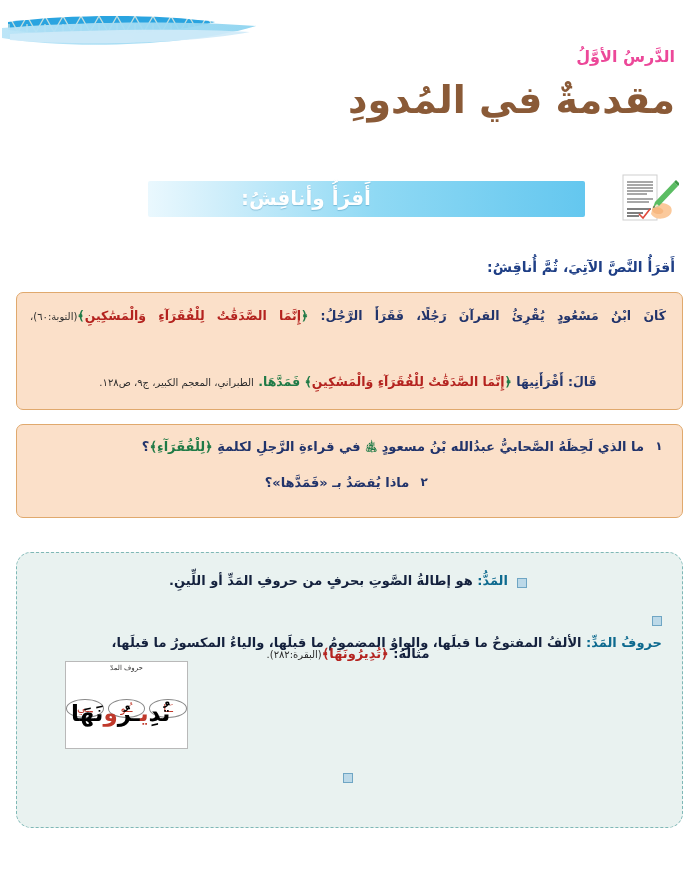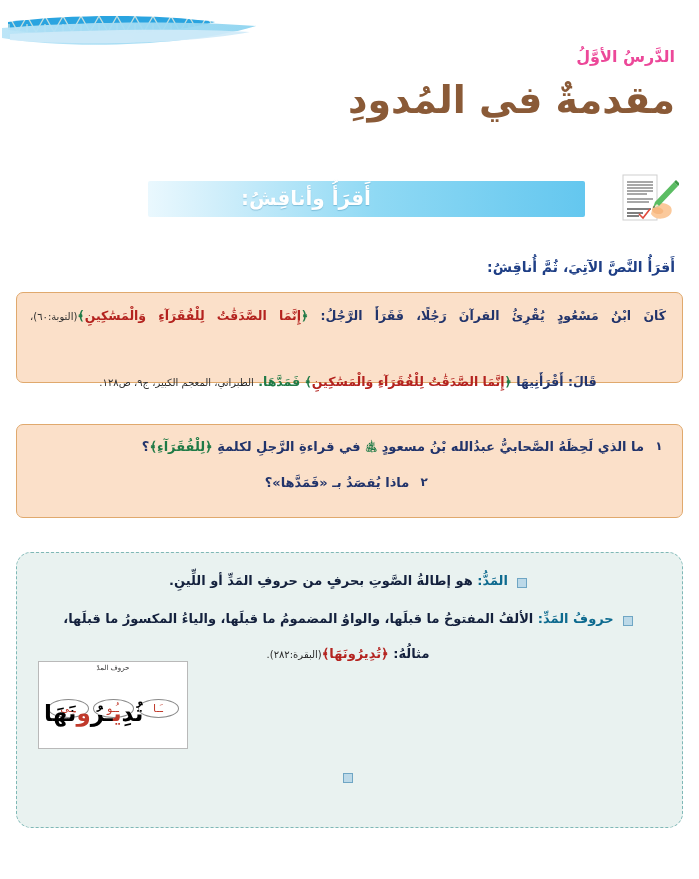--- a/index.html
+++ b/index.html
@@ -97,21 +97,21 @@
 
   
   .peach-box {
     position: absolute;
     background: #fbe0c9;
     border: 1px solid #e0a96d;
     border-radius: 7px;
     box-sizing: border-box;
     direction: rtl;
   }
-  #passage-box { top: 292px; right: 16px; width: 667px; height: 91px; }
+  #passage-box { top: 292px; right: 16px; width: 667px; height: 118px; }
   #questions-box { top: 424px; right: 16px; width: 667px; height: 94px; }
 
   .passage-line {
     position: absolute;
     right: 16px;
     width: 636px;
     text-align: justify;
     text-align-last: justify;
     direction: rtl;
     font-size: 12.5px;
@@ -183,40 +183,40 @@
     display: inline-block;
     width: 8px;
     height: 8px;
     margin-top: 5px;
     background: #bcd9e8;
     border: 1px solid #6fa6c4;
     flex: 0 0 auto;
   }
   .term { color: #0d6a8f; }
   #info-line-1 { top: 20px; }
-  #info-line-2 { top: 58px; }
+  #info-line-2 { top: 58px; flex-direction: column; }
   #info-example {
     position: absolute;
     top: 93px;
     right: 20px;
     width: 628px;
     text-align: center;
     direction: rtl;
     font-size: 13px;
     font-weight: bold;
     color: #14213d;
   }
   #info-line-3 { top: 215px; }
 
   
   #diagram-card {
     position: absolute;
     top: 108px;
     right: 494px;
-    width: 150px;
+    width: 123px;
     height: 88px;
     background: #ffffff;
     border: 1px solid #b9b9b9;
     box-sizing: border-box;
   }
   .diagram-title {
     position: absolute;
     top: 2px;
     left: 0;
     width: 100%;

